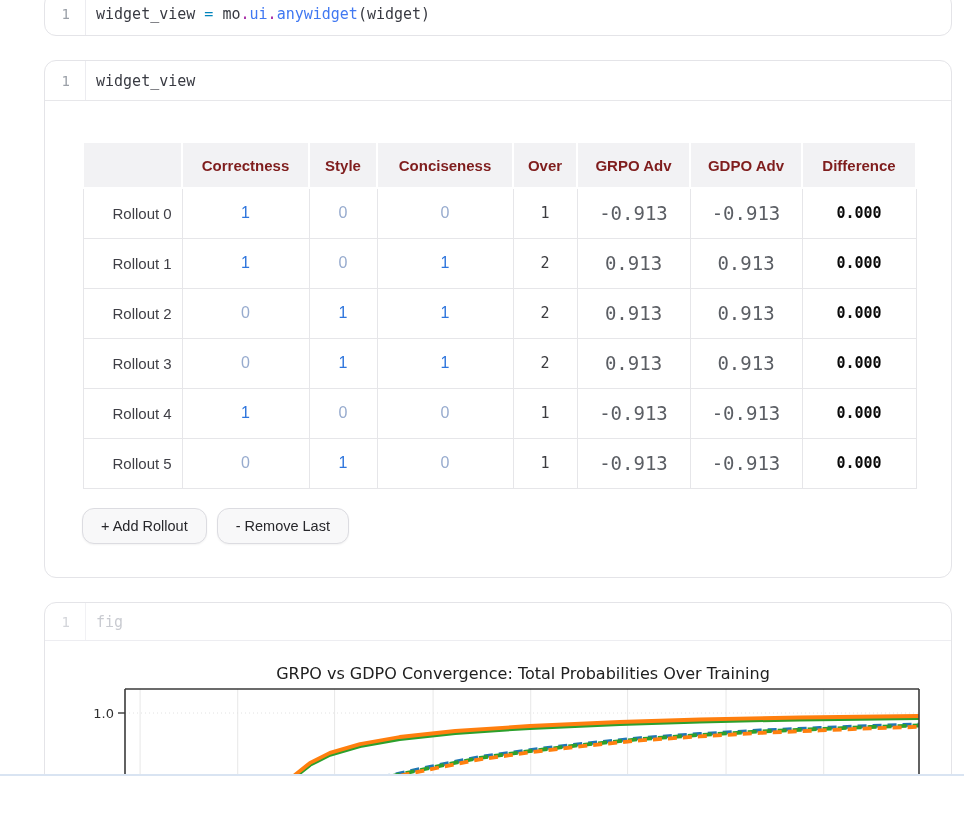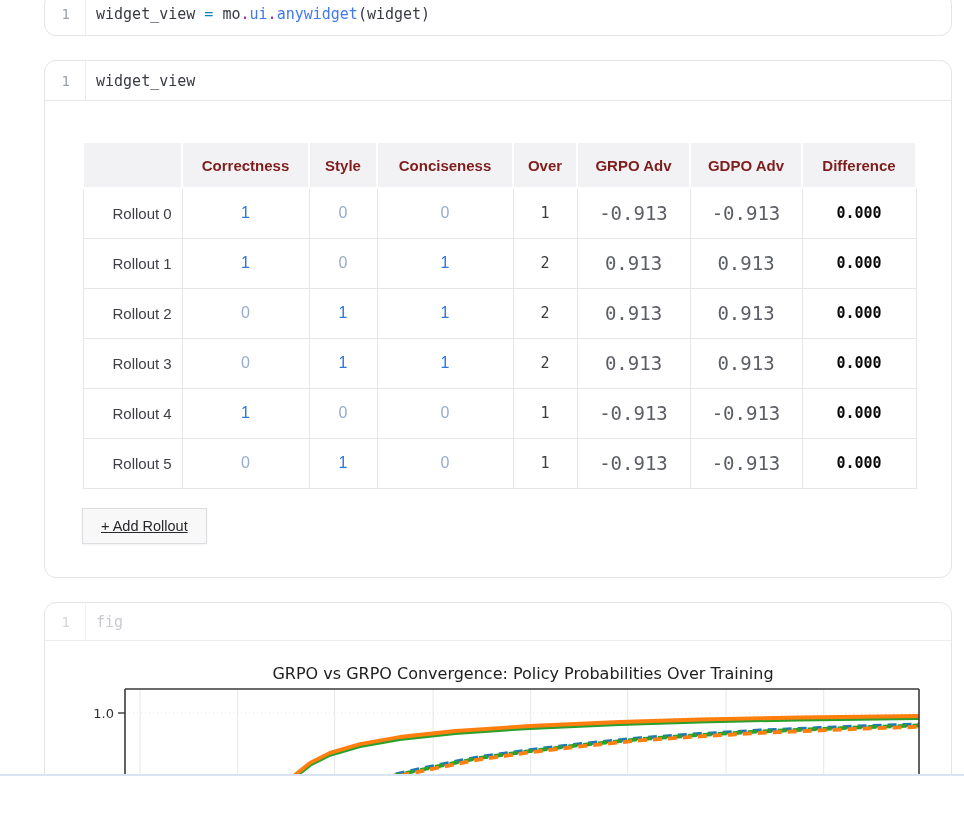--- a/index.html
+++ b/index.html
@@ -37,23 +37,23 @@
   td.lbl { text-align:left; padding-left:29px; font-size:15px; color:#3f3f46; }
   td.tog { font-size:16px; font-weight:500; cursor:pointer; }
   .v1 { color:#2e75dd; }
   .v0 { color:#97abce; }
   td.tot  { font-family:"DejaVu Sans Mono",monospace; font-size:15px; color:#3c3c40; }
   td.adv  { font-family:"DejaVu Sans Mono",monospace; font-size:19px; color:#5b5e64; }
   td.diff { font-family:"DejaVu Sans Mono",monospace; font-size:15px; font-weight:bold; color:#0a0a0a; }
 
   .buttons { margin-top:19px; display:flex; gap:10px; }
   .btn { padding:0 18px; height:36px; display:inline-flex; align-items:center;
-         background:#f8f8f9; border:1px solid #dcdce1; border-radius:0;
+         background:#f8f8f9; border:1px solid #dcdce1; border-radius:12px;
          font-size:14.5px; color:#27272b; box-shadow:0 1px 2px rgba(0,0,0,0.05);
-         cursor:pointer;text-decoration:underline; }
+         cursor:pointer; }
 
   .output3 { position:relative; height:290px; }
   .fig-title { position:absolute; left:81px; top:23px; width:794px;
                text-align:center; font-family:"DejaVu Sans","Liberation Sans",sans-serif;
                font-size:16px; color:#202020; }
   #figure-svg { position:absolute; left:0; top:0; }
 </style>
 </head>
 <body>
 
@@ -155,32 +155,33 @@
               <td class="tog v0">0</td>
               <td class="tot">1</td>
               <td class="adv">-0.913</td>
               <td class="adv">-0.913</td>
               <td class="diff">0.000</td>
             </tr>
           </tbody>
       </table>
       <div class="buttons">
         <button class="btn">+ Add Rollout</button>
+        <button class="btn">- Remove Last</button>
       </div>
     </div>
   </div>
 
   <div class="cell" id="cell3">
     <div class="code-row">
       <div class="gutter">1</div>
       <div class="gutter-sep"></div>
       <div class="code"><span style="color: rgb(201, 203, 209);">fig</span></div>
     </div>
     <div class="output3">
-      <div class="fig-title">GRPO vs GRPO Convergence: Policy Probabilities Over Training</div>
+      <div class="fig-title">GRPO vs GDPO Convergence: Total Probabilities Over Training</div>
       <svg id="figure-svg" width="908" height="136" viewBox="0 0 908 136">
           <line x1="95.086" y1="48" x2="95.086" y2="136" stroke="#e7e7e7" stroke-width="1"></line>
           <line x1="192.748" y1="48" x2="192.748" y2="136" stroke="#e7e7e7" stroke-width="1"></line>
           <line x1="289.616" y1="48" x2="289.616" y2="136" stroke="#e7e7e7" stroke-width="1"></line>
           <line x1="388.072" y1="48" x2="388.072" y2="136" stroke="#e7e7e7" stroke-width="1"></line>
           <line x1="485.734" y1="48" x2="485.734" y2="136" stroke="#e7e7e7" stroke-width="1"></line>
           <line x1="582.6020000000001" y1="48" x2="582.6020000000001" y2="136" stroke="#e7e7e7" stroke-width="1"></line>
           <line x1="681.058" y1="48" x2="681.058" y2="136" stroke="#e7e7e7" stroke-width="1"></line>
           <line x1="778.72" y1="48" x2="778.72" y2="136" stroke="#e7e7e7" stroke-width="1"></line>
           <line x1="80" y1="72" x2="874" y2="72" stroke="#e2e2e2" stroke-width="1" stroke-dasharray="1 3"></line>

